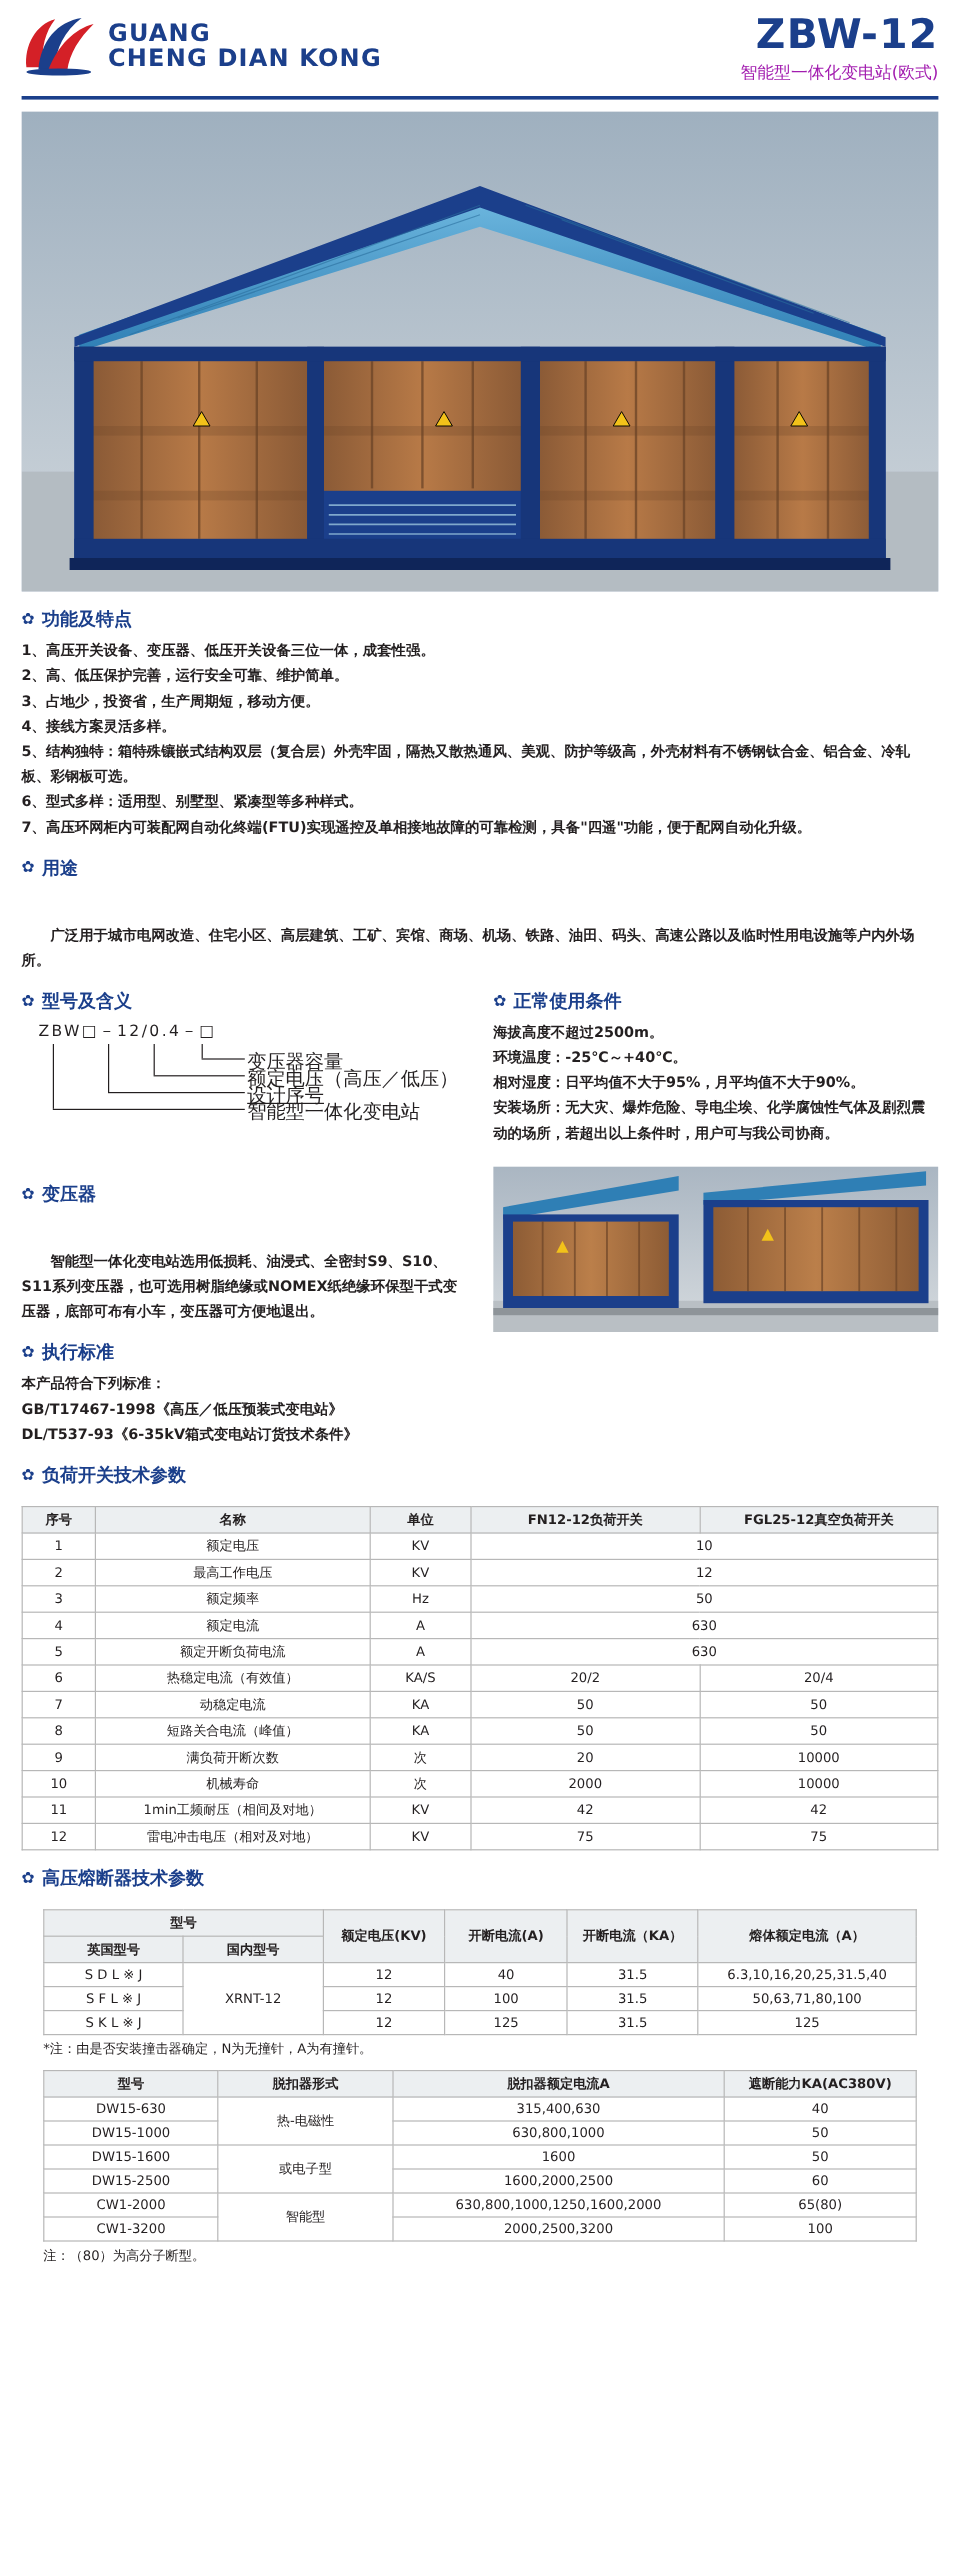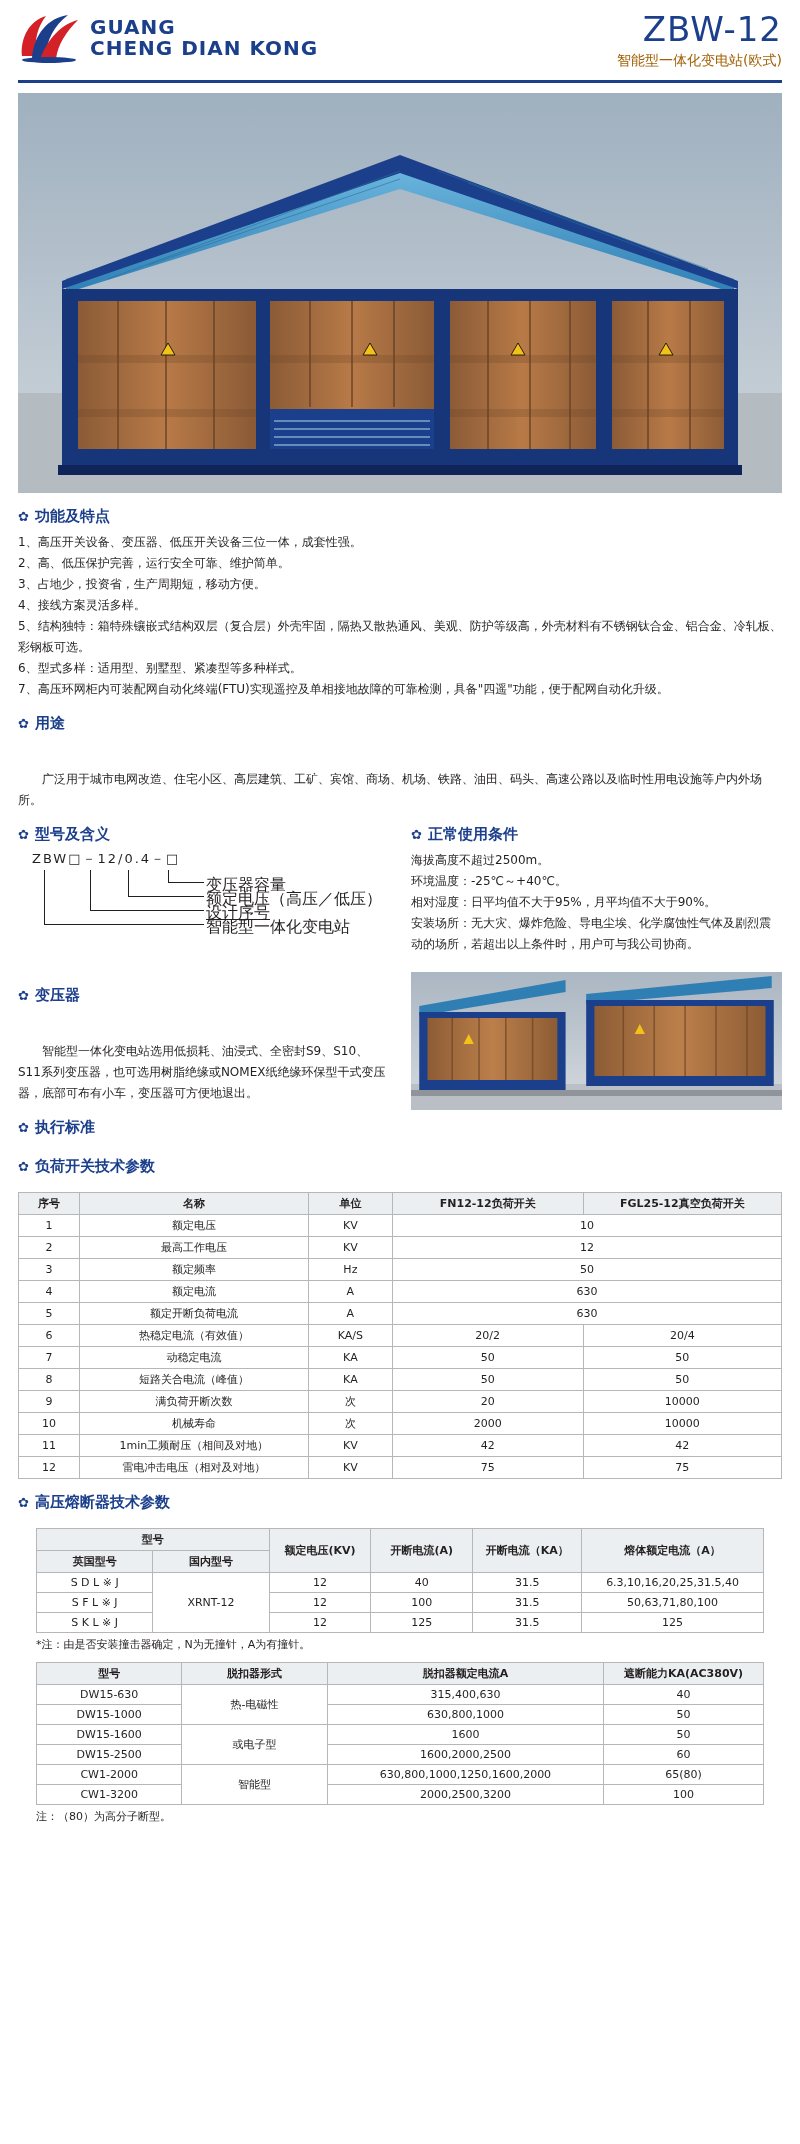--- a/index.html
+++ b/index.html
@@ -13,33 +13,33 @@
   .page { width: 800px; position: relative; padding: 0 18px 24px 18px; }
 
   
   .header { display:flex; align-items:flex-start; justify-content:space-between; padding: 12px 0 6px 0; }
   .brand { display:flex; align-items:center; gap:10px; }
   .logo-mark { width:62px; height:52px; position:relative; flex:0 0 auto; }
   .brand-text { line-height:1.05; }
   .brand-cn { font-size:20px; font-weight:bold; color:#1b3f8b; letter-spacing:1px; }
   .brand-sub { font-size:20px; font-weight:bold; color:#1b3f8b; letter-spacing:1px; }
   .title-wrap { text-align:right; }
-  .prod-title { font-size:34px; font-weight:normal; color:#1b3f8b; letter-spacing:1px; line-height:1; }
-  .prod-sub { font-size:14px; color:#a16207; margin-top:6px; }
+  .prod-title { font-size:34px; font-weight:bold; color:#1b3f8b; letter-spacing:1px; line-height:1; }
+  .prod-sub { font-size:14px; color:#a21caf; margin-top:6px; }
   .hr-blue { height:3px; background:#1b3f8b; margin:4px 0 10px 0; }
 
   
   .hero { width:764px; height:400px; position:relative; overflow:hidden; background:#b9c4cf; }
   .hero svg { display:block; }
 
   
   .sec-h { display:flex; align-items:center; gap:6px; margin:14px 0 6px 0; }
   .sec-h .gear { color:#1b3f8b; font-size:13px; line-height:1; }
   .sec-h .txt { color:#1b3f8b; font-weight:bold; font-size:15px; }
-  .body-txt { font-size:12px; line-height:1.75; color:#231f20; }
+  .body-txt { font-size:12px; line-height:1.75; color:#231f20;font-weight:bold; }
   .body-txt p { margin:0; }
   .indent { text-indent: 2em; margin-top: 36px; }
 
   
   .two-col { display:flex; gap:22px; }
   .col { flex:1 1 0; min-width:0; }
 
   
   .model-box { font-size:12px; position:relative; height:120px; margin-top:4px;}
   .model-line { font-size:13px; letter-spacing:2px; padding-left:14px; }
@@ -239,20 +239,25 @@
       <div class="sec-h">
         <span class="gear">✿</span>
         <span class="txt">变压器</span>
       </div>
       <div class="body-txt indent">智能型一体化变电站选用低损耗、油浸式、全密封S9、S10、S11系列变压器，也可选用树脂绝缘或NOMEX纸绝缘环保型干式变压器，底部可布有小车，变压器可方便地退出。</div>
 
       <div class="sec-h">
         <span class="gear">✿</span>
         <span class="txt">执行标准</span>
       </div>
+      <div class="body-txt">
+        <p>本产品符合下列标准：</p>
+        <p>GB/T17467-1998《高压／低压预装式变电站》</p>
+        <p>DL/T537-93《6-35kV箱式变电站订货技术条件》</p>
+      </div>
     </div>
 
     <div class="col">
       <div class="tphoto">
         <svg width="100%" height="138" viewBox="0 0 360 138" preserveAspectRatio="none">
           <defs>
             <linearGradient id="sky2" x1="0" y1="0" x2="0" y2="1">
               <stop offset="0" stop-color="#aab6c2"></stop>
                 <stop offset="1" stop-color="#d5dade"></stop>
             </linearGradient>

